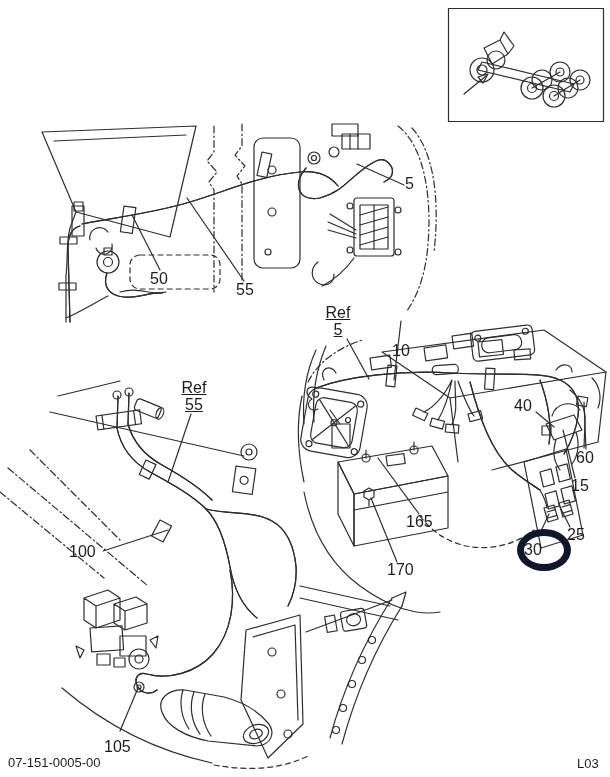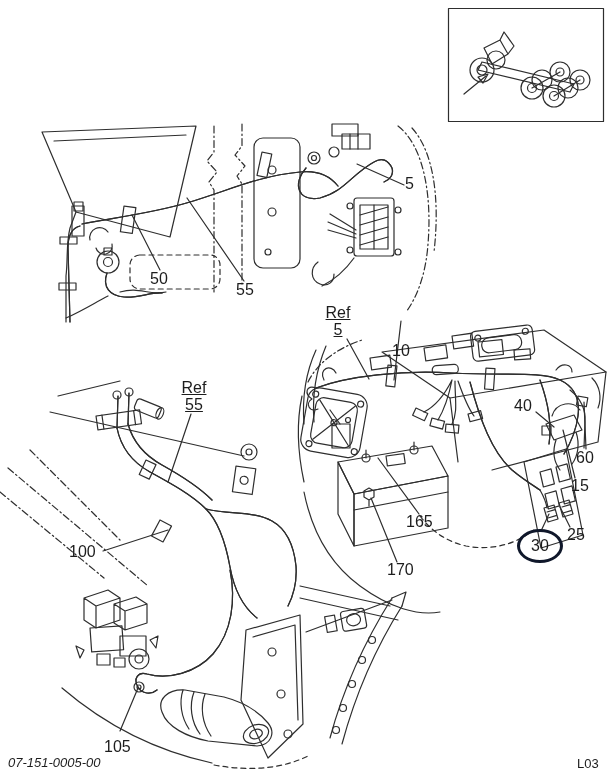--- a/index.html
+++ b/index.html
@@ -10,22 +10,22 @@
   svg{position:absolute;left:0;top:0;}
   .art path,.art rect,.art circle,.art ellipse,.art polygon,.art line{
     fill:none;stroke:#2e2e2e;stroke-width:1.2;stroke-linecap:round;stroke-linejoin:round;
   }
   .callout{position:absolute;font-size:16px;line-height:1.05;white-space:nowrap;}
   .ref{text-align:center;}
   .ref span{display:block;text-decoration:underline;}
   .footer-text{position:absolute;font-size:13px;}
   .hl-circle{
     position:absolute;left:517px;top:529px;width:40px;height:28px;
-    border:3px solid #0f172a;border-radius:50%;
-    display:flex;align-items:center;justify-content:center;
+    border:7px solid #0f172a;border-radius:50%;
+    display:flex;align-items:center;justify-content:flex-start;
   }
 </style>
 </head>
 <body>
 
 <svg class="art" width="610" height="777" viewBox="0 0 610 777">
 
   <g>
     <rect x="448.5" y="8.5" width="155" height="113" stroke-width="2"></rect>
     <g transform="translate(448,8)">
@@ -312,14 +312,14 @@
 <div class="callout" style="left:387px;top:562px;">170</div>
 
 <div class="callout ref" style="left:176px;top:380px;width:36px;">
   <span>Ref</span>
   <span>55</span>
 </div>
 
 <div class="callout" style="left:69px;top:544px;">100</div>
 <div class="callout" style="left:104px;top:732px;margin-top:7px;">105</div>
 
-<div class="footer-text" style="left:8px;top:755px;font-style:italic;">07-151-0005-00</div>
+<div class="footer-text" style="left:8px;top:755px;">07-151-0005-00</div>
 <div class="footer-text" style="left:577px;top:756px;">L03</div>
 
 </body></html>

